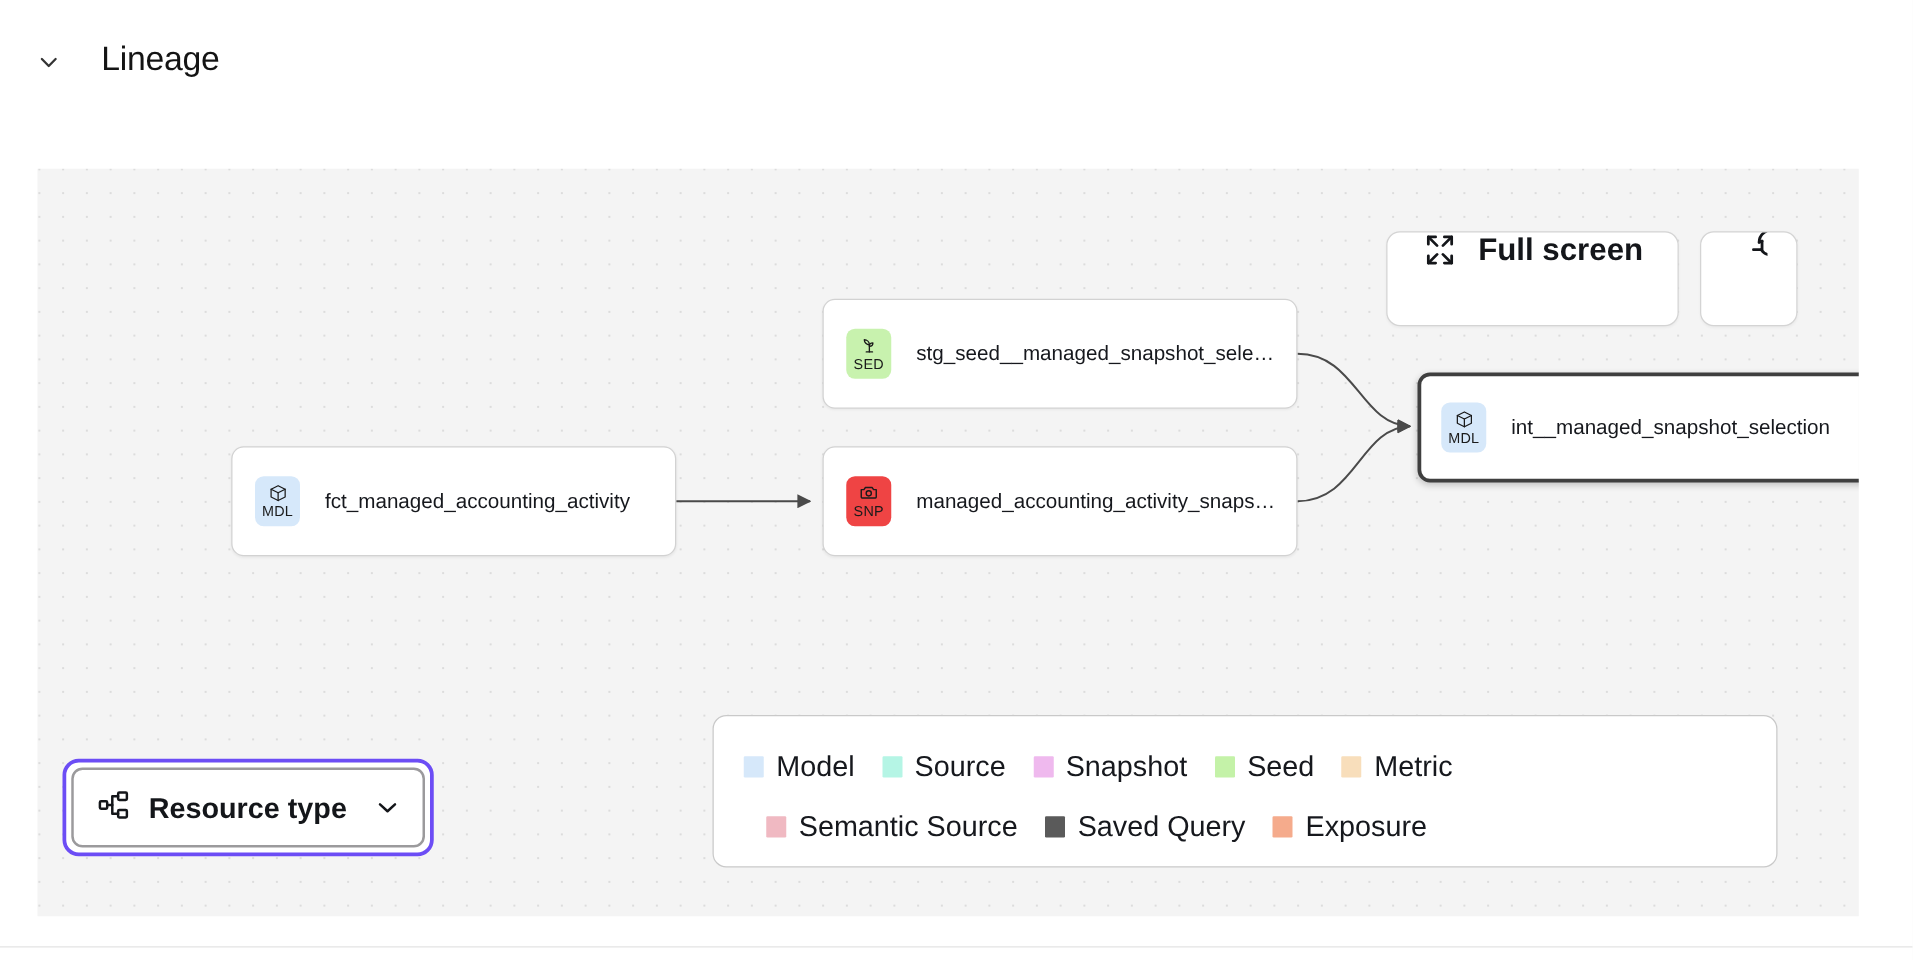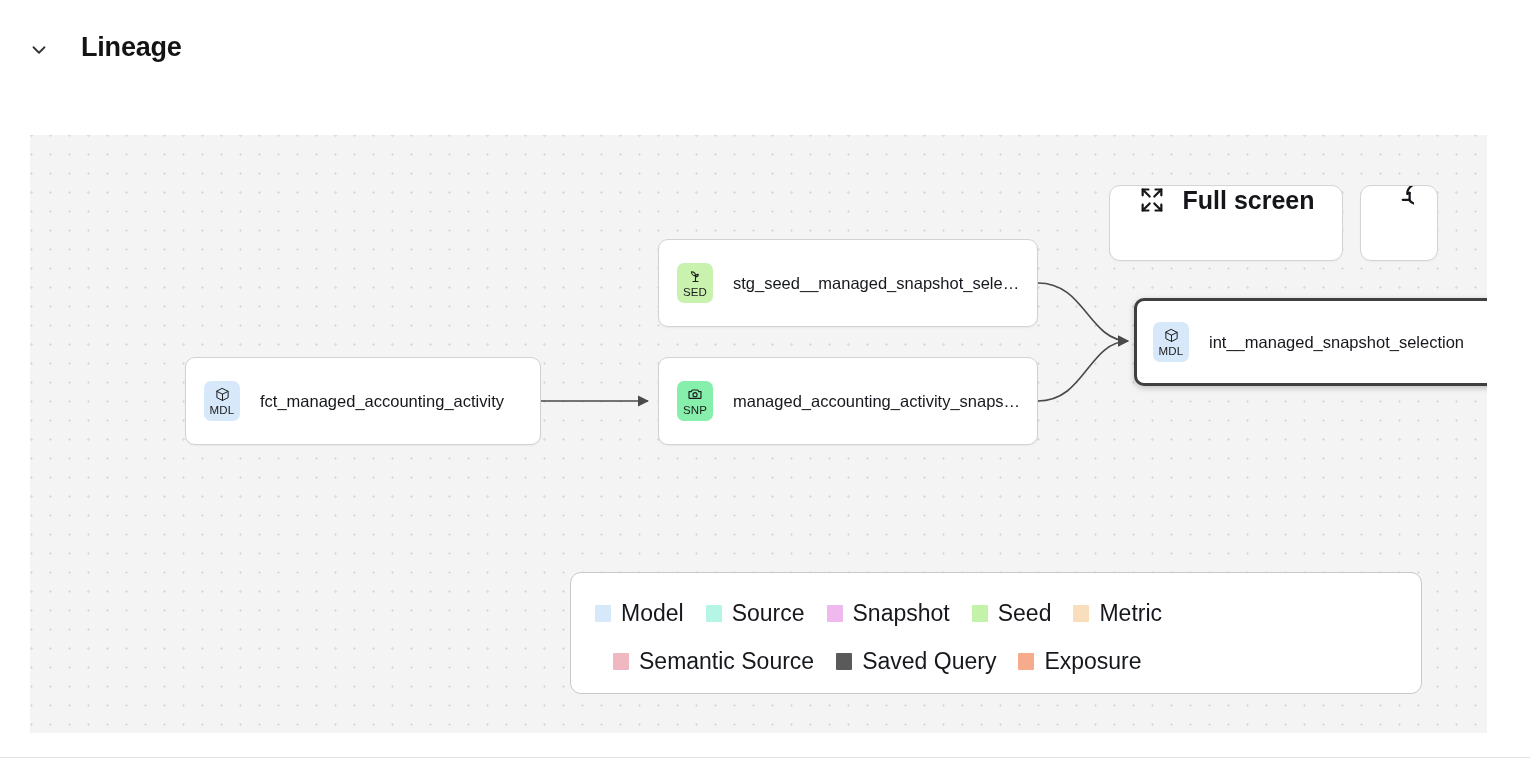--- a/index.html
+++ b/index.html
@@ -19,21 +19,21 @@
     display: flex; align-items: center;
   }
   .chevron-toggle {
     position: absolute; left: 26px; top: 37px;
     width: 26px; height: 26px;
     display: flex; align-items: center; justify-content: center;
     cursor: pointer;
   }
   .section-title {
     position: absolute; left: 81px; top: 32px;
-    font-size: 27px; font-weight: bold; color: #141414;
+    font-size: 27px; font-weight: normal; color: #141414;
     letter-spacing: -0.2px;
   }
 
   
   .lineage-canvas {
     position: absolute;
     left: 30px; top: 135px;
     width: 1457px; height: 598px;
     background-color: #f4f4f4;
     background-image: radial-gradient(circle, #dcdcdc 1px, transparent 1.1px);
@@ -202,21 +202,21 @@
           <path d="M12 12.5 C12 10 14 8.5 16.5 8.5 C16.5 11 14.4 12.8 12 12.8 Z"></path>
           <path d="M8 20 L16 20"></path>
         </svg>
       </span>
       <span class="node-badge-code">SED</span>
     </div>
     <div class="node-label">stg_seed__managed_snapshot_selecti...</div>
   </div>
 
   <div class="node n-snap">
-    <div class="node-badge" style="background:#86efac">
+    <div class="node-badge" style="background:#ef4444">
       <span class="node-badge-glyph">
         <svg width="16" height="16" viewBox="0 0 24 24" fill="none" stroke="#1b1b1b" stroke-width="1.7" stroke-linecap="round" stroke-linejoin="round">
           <path d="M3 8.5 h3.2 L8 6h8l1.8 2.5H21 a0 0 0 0 1 0 0 v9 a1 1 0 0 1-1 1 H4 a1 1 0 0 1-1-1 Z"></path>
           <circle cx="12" cy="13" r="3.1"></circle>
         </svg>
       </span>
       <span class="node-badge-code">SNP</span>
     </div>
     <div class="node-label">managed_accounting_activity_snapshot</div>
   </div>
@@ -255,20 +255,39 @@
       <span>
         <svg width="30" height="30" viewBox="0 0 24 24" fill="none" stroke="#14161a" stroke-width="1.8" stroke-linecap="round" stroke-linejoin="round">
           <path d="M20.5 5.5 V11 H15"></path>
           <path d="M20 11 A8 8 0 1 0 18.6 6.4 L20.5 5.5"></path>
         </svg>
       </span>
     </div>
   </div>
 
   <div class="lenses-bar">
+    <div class="resource-select-wrap">
+      <div class="resource-select">
+        <span>
+          <svg width="28" height="28" viewBox="0 0 24 24" fill="none" stroke="#14161a" stroke-width="1.7" stroke-linecap="round" stroke-linejoin="round">
+            <rect x="2.5" y="9.5" width="5" height="5" rx="0.8"></rect>
+            <rect x="15" y="3.5" width="6" height="5" rx="0.8"></rect>
+            <rect x="15" y="15.5" width="6" height="5" rx="0.8"></rect>
+            <path d="M7.5 12 H11 V6 H15"></path>
+            <path d="M11 12 V18 H15"></path>
+          </svg>
+        </span>
+        <span class="label">Resource type</span>
+        <span class="resource-chevron">
+          <svg width="24" height="24" viewBox="0 0 24 24" fill="none" stroke="#14161a" stroke-width="2" stroke-linecap="round" stroke-linejoin="round">
+            <polyline points="6 9.5 12 15 18 9.5"></polyline>
+          </svg>
+        </span>
+      </div>
+    </div>
   </div>
 
   <div class="legend">
     <div class="legend-row">
       <div class="legend-item">
         <span class="legend-swatch" style="background:#d6e8fa"></span>
         <span class="legend-text">Model</span>
       </div>
       <div class="legend-item">
         <span class="legend-swatch" style="background:#b5f5e5"></span>

